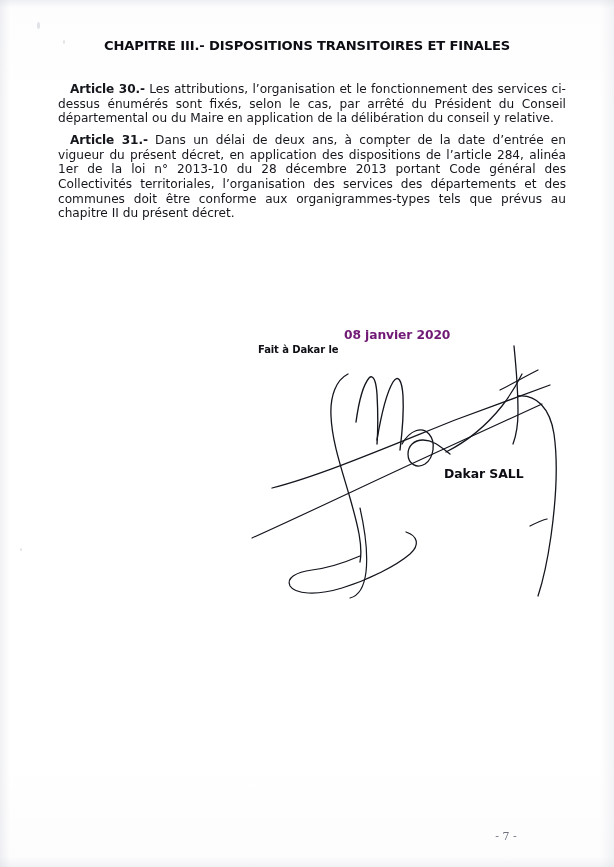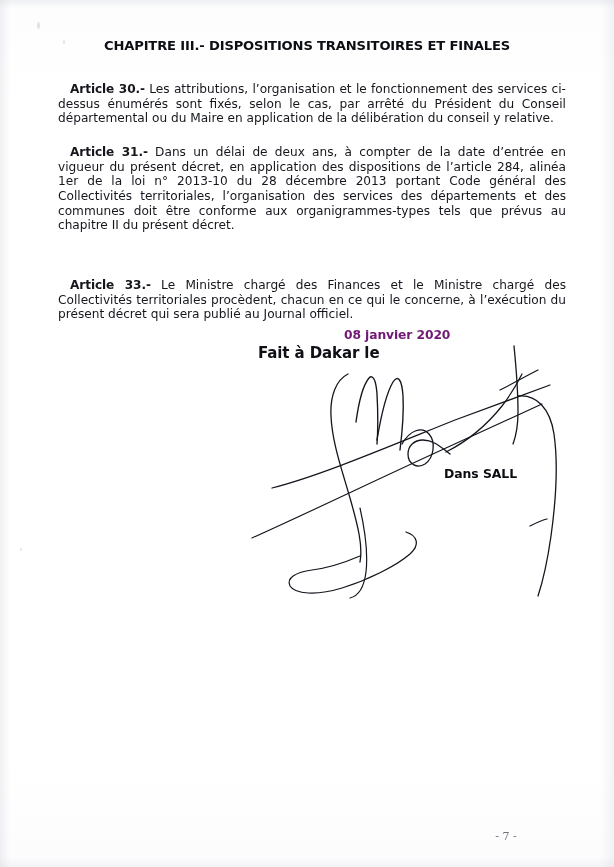--- a/index.html
+++ b/index.html
@@ -83,39 +83,39 @@
     color: #15171d;
     hyphens: none;
   }
   .article-block .art-label {
     font-weight: bold;
     letter-spacing: -0.1px;
     margin-top: 15px;
   }
 
   #article-30 { top: 70px; }
-  #article-31 { top: 133px; }
+  #article-31 { top: 121px; }
   #article-32 { top: 221px; }
   #article-33 { top: 266px; }
 
   
   #signature-date {
     position: absolute;
     left: 344px;
     top: 328px;
     font-size: 12.3px;
     font-weight: bold;
     color: #701a75;
     letter-spacing: -0.1px;
   }
   #signature-place {
     position: absolute;
     left: 258px;
     top: 344px;
-    font-size: 15px;
+    font-size: 10px;
     font-weight: bold;
     color: #0e1016;
     letter-spacing: -0.1px;
   }
   #signature-name {
     position: absolute;
     left: 444px;
     top: 466px;
     font-size: 12.4px;
     font-weight: bold;
@@ -169,21 +169,20 @@
 
 <div id="doc-body">
 
   <div id="chapter-heading">CHAPITRE III.- DISPOSITIONS TRANSITOIRES ET FINALES</div>
 
   <p class="article-block" id="article-30"><span class="art-label">Article 30.-</span><span> Les attributions, l’organisation et le fonctionnement des services ci-dessus énumérés sont fixés, selon le cas, par arrêté du Président du Conseil départemental ou du Maire en application de la délibération du conseil y relative.</span></p>
 
   <p class="article-block" id="article-31"><span class="art-label">Article 31.-</span><span> Dans un délai de deux ans, à compter de la date d’entrée en vigueur du présent décret, en application des dispositions de l’article 284, alinéa 1er de la loi n° 2013-10 du 28 décembre 2013 portant Code général des Collectivités territoriales, l’organisation des services des départements et des communes doit être conforme aux organigrammes-types tels que prévus au chapitre II du présent décret.</span></p>
 
 
-  <p class="article-block" id="article-33"><span class="art-label">Article 33.-</span><span> Le Ministre chargé des Finances et le Ministre chargé des Collectivités territoriales procèdent, chacun en ce qui le concerne, à l’exécution du présent décret qui sera publié au Journal officiel.</span></p>
 
   <div id="signature-date">08 janvier 2020</div>
 
   <div id="signature-place">Fait à Dakar le</div>
 
   <svg id="signature-mark" viewBox="0 0 320 280" xmlns="http://www.w3.org/2000/svg" aria-hidden="true">
 
     <path d="M 22 158 C 70 146, 140 116, 205 90 C 245 75, 275 64, 300 55" stroke-width="1.25"></path>
 
     <path d="M 2 208 C 60 182, 130 148, 196 118 C 236 100, 268 85, 292 74" stroke-width="1.15"></path>
@@ -210,17 +209,17 @@
 
     <path d="M 110 226 C 96 232, 78 238, 62 240 C 46 242, 36 248, 40 256
              C 45 264, 66 266, 92 258 C 118 250, 146 236, 160 224
              C 170 215, 168 206, 156 202" stroke-width="1.25"></path>
 
     <path d="M 110 178 C 115 200, 118 224, 116 242 C 114 258, 108 266, 100 268" stroke-width="1.2"></path>
 
     <path d="M 280 196 C 286 193, 292 190, 297 189" stroke-width="1.25"></path>
   </svg>
 
-  <div id="signature-name">Dans SALL</div>
+  <div id="signature-name">Dakar SALL</div>
 
   <div id="page-number"><span>- 7 -</span></div>
 
 </div>
 
 </body></html>

